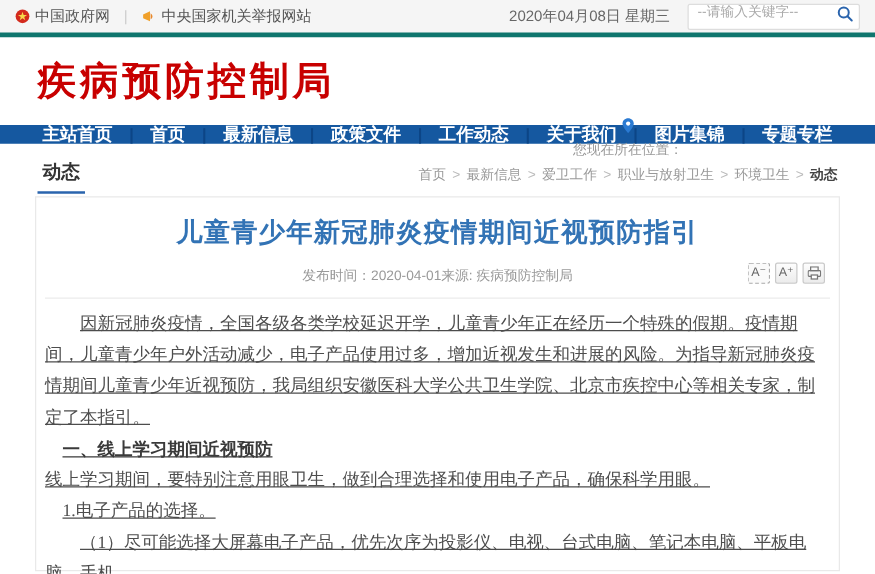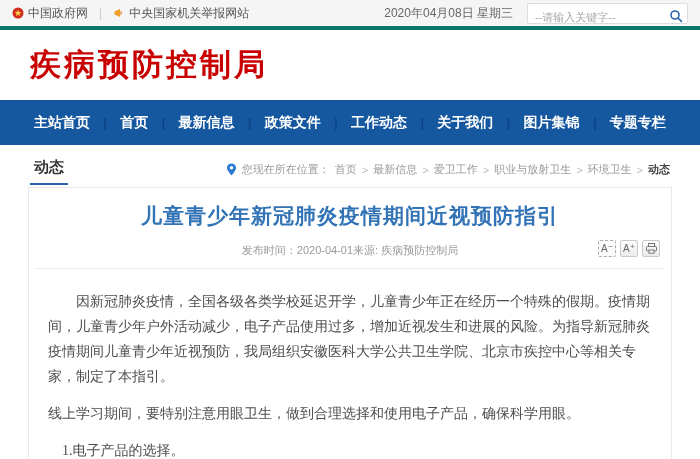--- a/index.html
+++ b/index.html
@@ -7,44 +7,44 @@
     font-family:"Liberation Sans","DejaVu Sans",sans-serif; }
 
   
   .topbar { height:30px; background:#f5f5f5; border-bottom:4px solid #0f766e;
     display:flex; align-items:center; padding:0 12px; font-size:12px; color:#555; }
   .topbar-left { display:flex; align-items:center; gap:7px; }
   .top-link { display:flex; align-items:center; gap:4px; color:#555; cursor:pointer; }
   .top-sep { color:#ccc; margin:0 4px; }
   .topbar-right { margin-left:auto; display:flex; align-items:center; gap:14px; }
   .top-date { color:#666; font-size:12px; }
-  .searchbox { display:flex; align-items:flex-end; background:#fff;
-    border:1px solid #ddd; border-radius:2px; height:21px; width:161px; padding:0 4px 0 7px; }
+  .searchbox { display:flex; align-items:flex-start; background:#fff;
+    border:1px solid #ddd; border-radius:2px; height:21px; width:138px; padding:0 4px 0 7px; }
   .searchbox input { border:none; outline:none; flex:1; font-size:11px; color:#444;
     min-width:0; font-family:inherit; background:transparent; }
   .searchbox input::placeholder { color:#aaa; }
   .search-btn { display:flex; align-items:center; cursor:pointer; }
 
   
   .masthead { height:70px; display:flex; align-items:center; padding:0 30px; background:#fff; }
   .site-title { color:#c80000; font-size:31px; font-weight:bold; letter-spacing:3px; }
 
   
-  .mainnav { height:45px; background:#1558a0; display:flex; align-items:center;
+  .mainnav { height:15px; background:#1558a0; display:flex; align-items:center;
     justify-content:space-between; padding:0 34px; }
   .nav-item { color:#fff; font-size:14px; font-weight:bold; cursor:pointer; white-space:nowrap; }
   .nav-sep { color:#0c4586; font-weight:bold; font-size:13px; }
 
   
   .crumbrow { display:flex; align-items:flex-end; justify-content:space-between;
     padding:12px 30px 0; height:40px; }
   .tab-current { font-size:15px; font-weight:bold; color:#333; padding:0 4px 6px;
     border-bottom:2px solid #2a64ad; cursor:pointer; }
   .breadcrumb { display:flex; align-items:center; gap:5px; font-size:11px;
-    color:#999; padding-bottom:8px; white-space:nowrap; }
+    color:#999; padding-bottom:8px; white-space:nowrap;flex-direction:column; }
   .crumb-link { color:#999; cursor:pointer; }
   .crumb-sep { color:#bbb; }
   .crumb-current { color:#444; font-weight:bold; }
 
   
   .article-box { margin:2px 28px 0; border:1px solid #e9e9e9; background:#fff;
     height:300px; padding:14px 5px 0; }
   .article-title { text-align:center; color:#3273b5; font-size:21px; font-weight:600;
     letter-spacing:1px; }
   .meta-row { position:relative; text-align:center; font-size:11px; color:#999;
@@ -53,21 +53,21 @@
   .tools { position:absolute; right:6px; top:-3px; display:flex; gap:4px; }
   .tool-btn { width:18px; height:17px; font-size:10px; color:#666;
     background:linear-gradient(#fdfdfd,#ececec); border:1px solid #c9c9c9;
     border-radius:2px; display:flex; align-items:center; justify-content:center;
     cursor:pointer; line-height:1; }
   .tool-btn.dashed { border:1px dashed #aaa; background:#fafafa; }
   .meta-divider { border:none; border-top:1px solid #ececec; margin:7px 2px 0; }
 
   .article-body { padding:8px 2px 0; font-family:"Liberation Serif","DejaVu Serif",serif;
     font-size:14px; line-height:25px; color:#4d4d4d; }
-  .article-body p { margin:12px; }
+  .article-body p { margin:0;text-decoration:underline; }
   p.indent { text-indent:2em; }
   p.num, p.subheading, p.heading { text-indent:1em; }
   p.flush { text-indent:0; }
   p.heading { font-weight:bold; color:#3a3a3a; font-family:"Liberation Sans","DejaVu Sans",sans-serif; }
   p.subheading { font-weight:bold; color:#444; }
 
   .icon-svg { display:block; }
 </style>
 </head>
 <body>
@@ -171,17 +171,18 @@
             <rect x="0.5" y="3.5" width="10" height="4.5" rx="0.8" fill="none" stroke="#777" stroke-width="1"></rect>
             <rect x="3" y="7" width="5" height="3.2" fill="#fff" stroke="#777" stroke-width="1"></rect>
           </svg>
         </span>
       </span>
     </span>
   </div>
   <hr class="meta-divider">
   <div class="article-body">
       <p class="indent">因新冠肺炎疫情，全国各级各类学校延迟开学，儿童青少年正在经历一个特殊的假期。疫情期间，儿童青少年户外活动减少，电子产品使用过多，增加近视发生和进展的风险。为指导新冠肺炎疫情期间儿童青少年近视预防，我局组织安徽医科大学公共卫生学院、北京市疾控中心等相关专家，制定了本指引。</p>
+      <p class="heading">一、线上学习期间近视预防</p>
       <p class="flush">线上学习期间，要特别注意用眼卫生，做到合理选择和使用电子产品，确保科学用眼。</p>
       <p class="num">1.电子产品的选择。</p>
       <p class="indent">（1）尽可能选择大屏幕电子产品，优先次序为投影仪、电视、台式电脑、笔记本电脑、平板电脑、手机。</p>
     </div>
 </div>
 
 </body></html>

